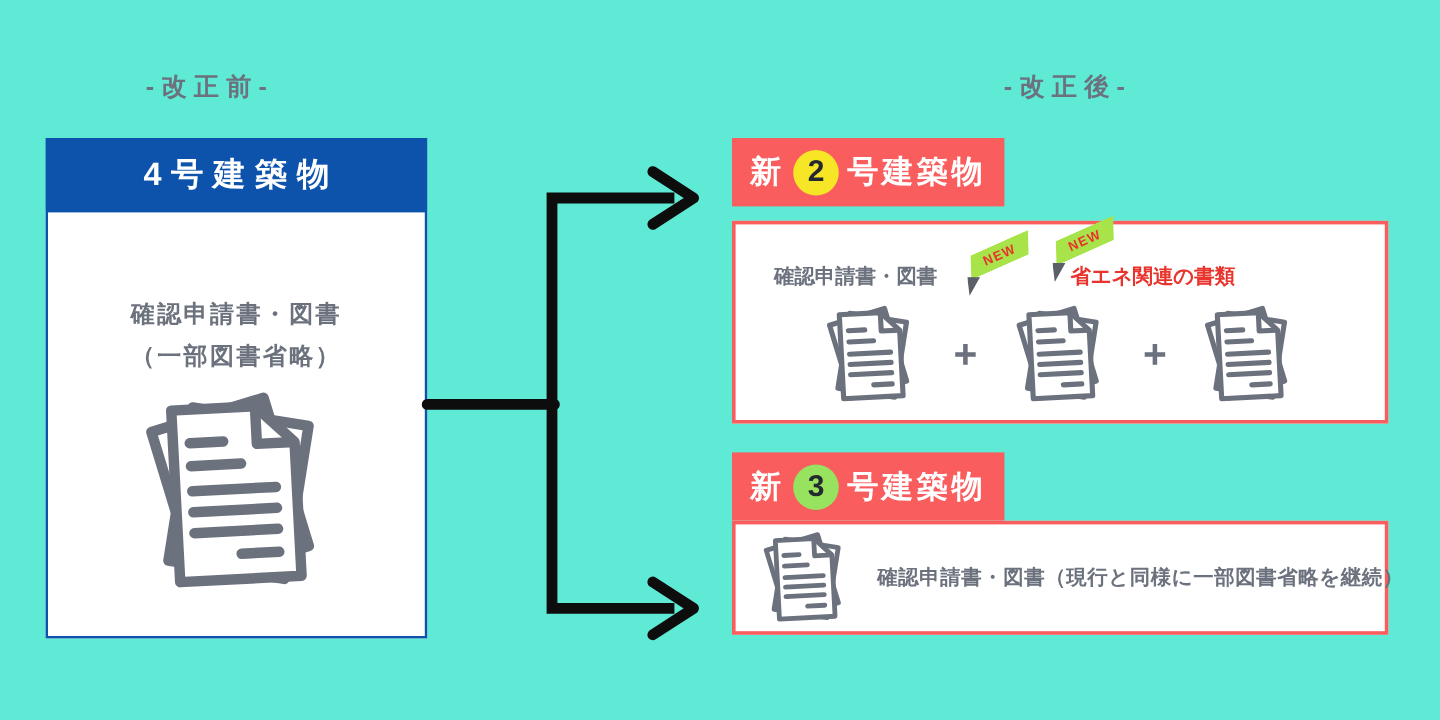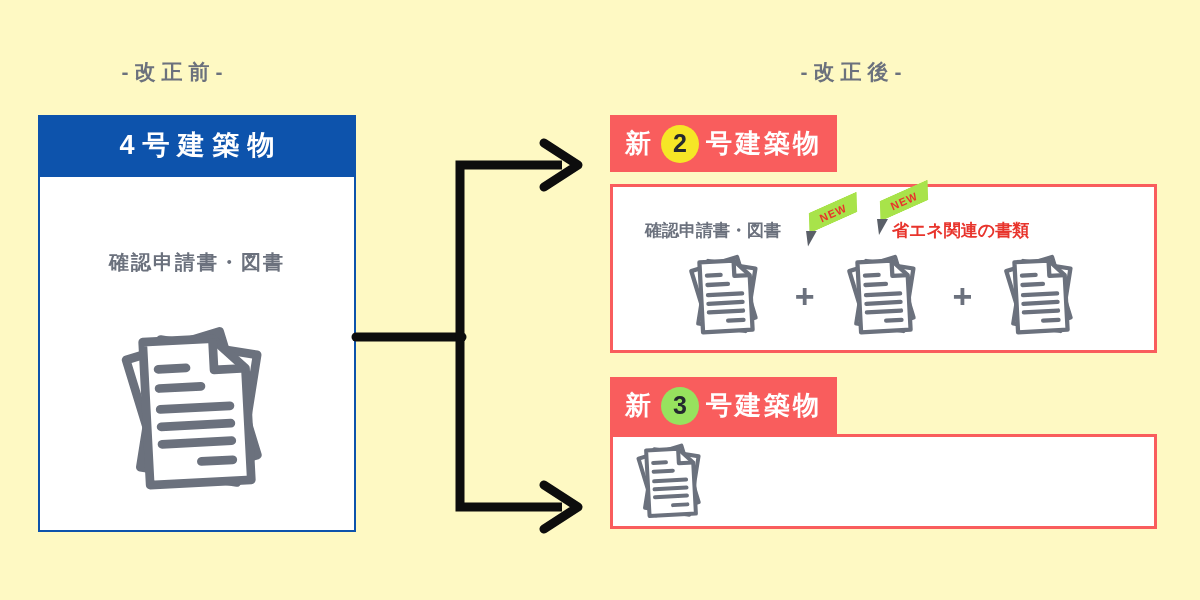--- a/index.html
+++ b/index.html
@@ -1,27 +1,27 @@
 <!DOCTYPE html>
 <html><head>
 <meta charset="utf-8">
 <style>
   html,body { margin:0; padding:0; }
   .canvas {
     position:relative; width:1200px; height:600px;
-    background:#fef9c3; overflow:hidden;
+    background:#5eead4; overflow:hidden;
     font-family:"Liberation Sans","DejaVu Sans",sans-serif;
   }
   
   .section-label {
     position:absolute; top:58px; width:180px; text-align:center;
     font-size:21px; font-weight:bold; color:#6B717D; letter-spacing:6px;
   }
   .label-before { left:85px; }
-  .label-after  { left:764px; }
+  .label-after  { left:800px; }
 
   
   .before-box { position:absolute; left:38px; top:115px; width:318px; height:417px; }
   .before-box-header {
     height:60px; background:#0D53AC; color:#ffffff;
     display:flex; align-items:center; justify-content:center;
     font-size:27px; font-weight:600; letter-spacing:8px; text-indent:8px;
   }
   .before-box-body {
     position:absolute; top:60px; left:0; right:0; bottom:0;
@@ -126,20 +126,21 @@
 <div class="canvas">
 
   <div class="section-label label-before">-改正前-</div>
   <div class="section-label label-after">-改正後-</div>
 
   <div class="before-box">
     <div class="before-box-header">4号建築物</div>
     <div class="before-box-body">
       <div class="before-box-text">
         <div>確認申請書・図書</div>
+        <div>（一部図書省略）</div>
       </div>
       <svg class="doc-big">
           <use href="#doc-stack"></use>
         </svg>
     </div>
   </div>
 
   <svg class="arrows-svg" width="260" height="410">
     <g stroke="#0D0D0D" stroke-width="9" fill="none">
       <line x1="16" y1="207" x2="122" y2="207" stroke-linecap="round"></line>
@@ -186,15 +187,16 @@
   <div class="tab tab-3">
     <span>新</span>
     <span class="num-circle num-3">3</span>
     <span>号建築物</span>
   </div>
 
   <div class="content-box box-3">
     <svg class="doc-small3">
         <use href="#doc-stack"></use>
       </svg>
+    <span class="box3-text">確認申請書・図書（現行と同様に一部図書省略を継続）</span>
   </div>
 
 </div>
 
 </body></html>

